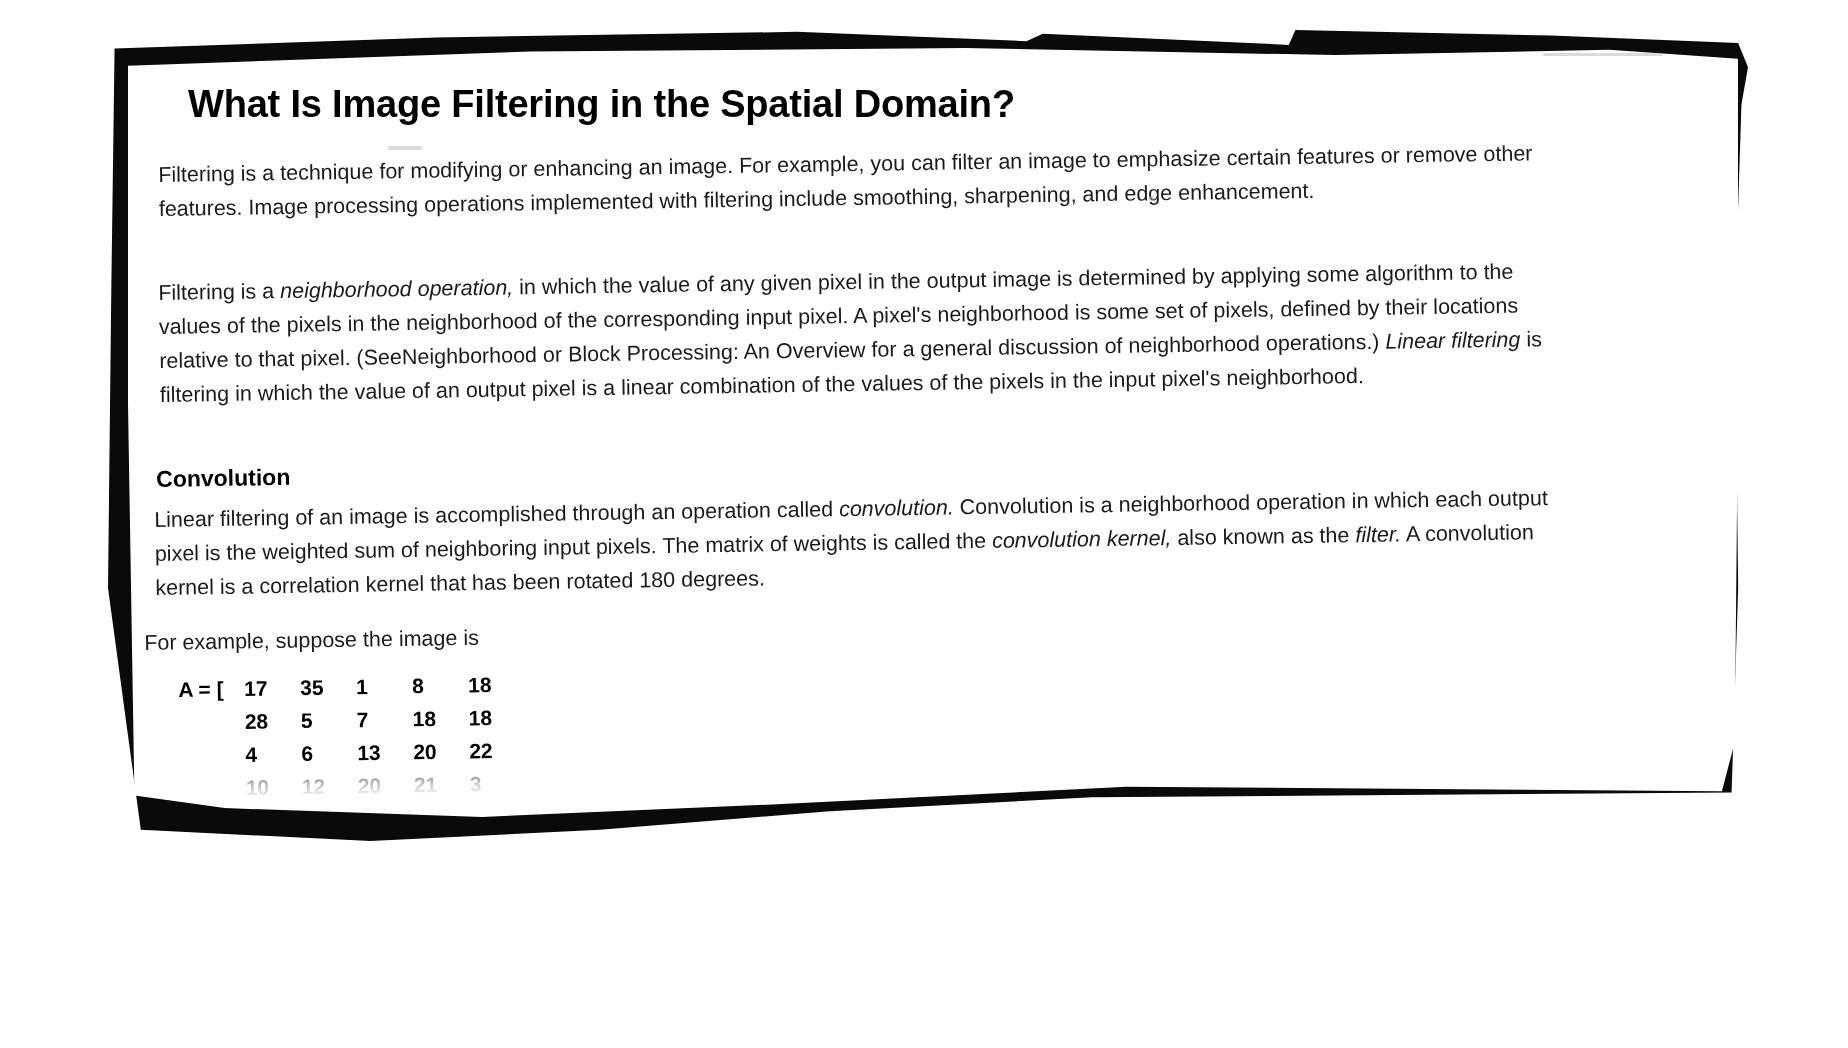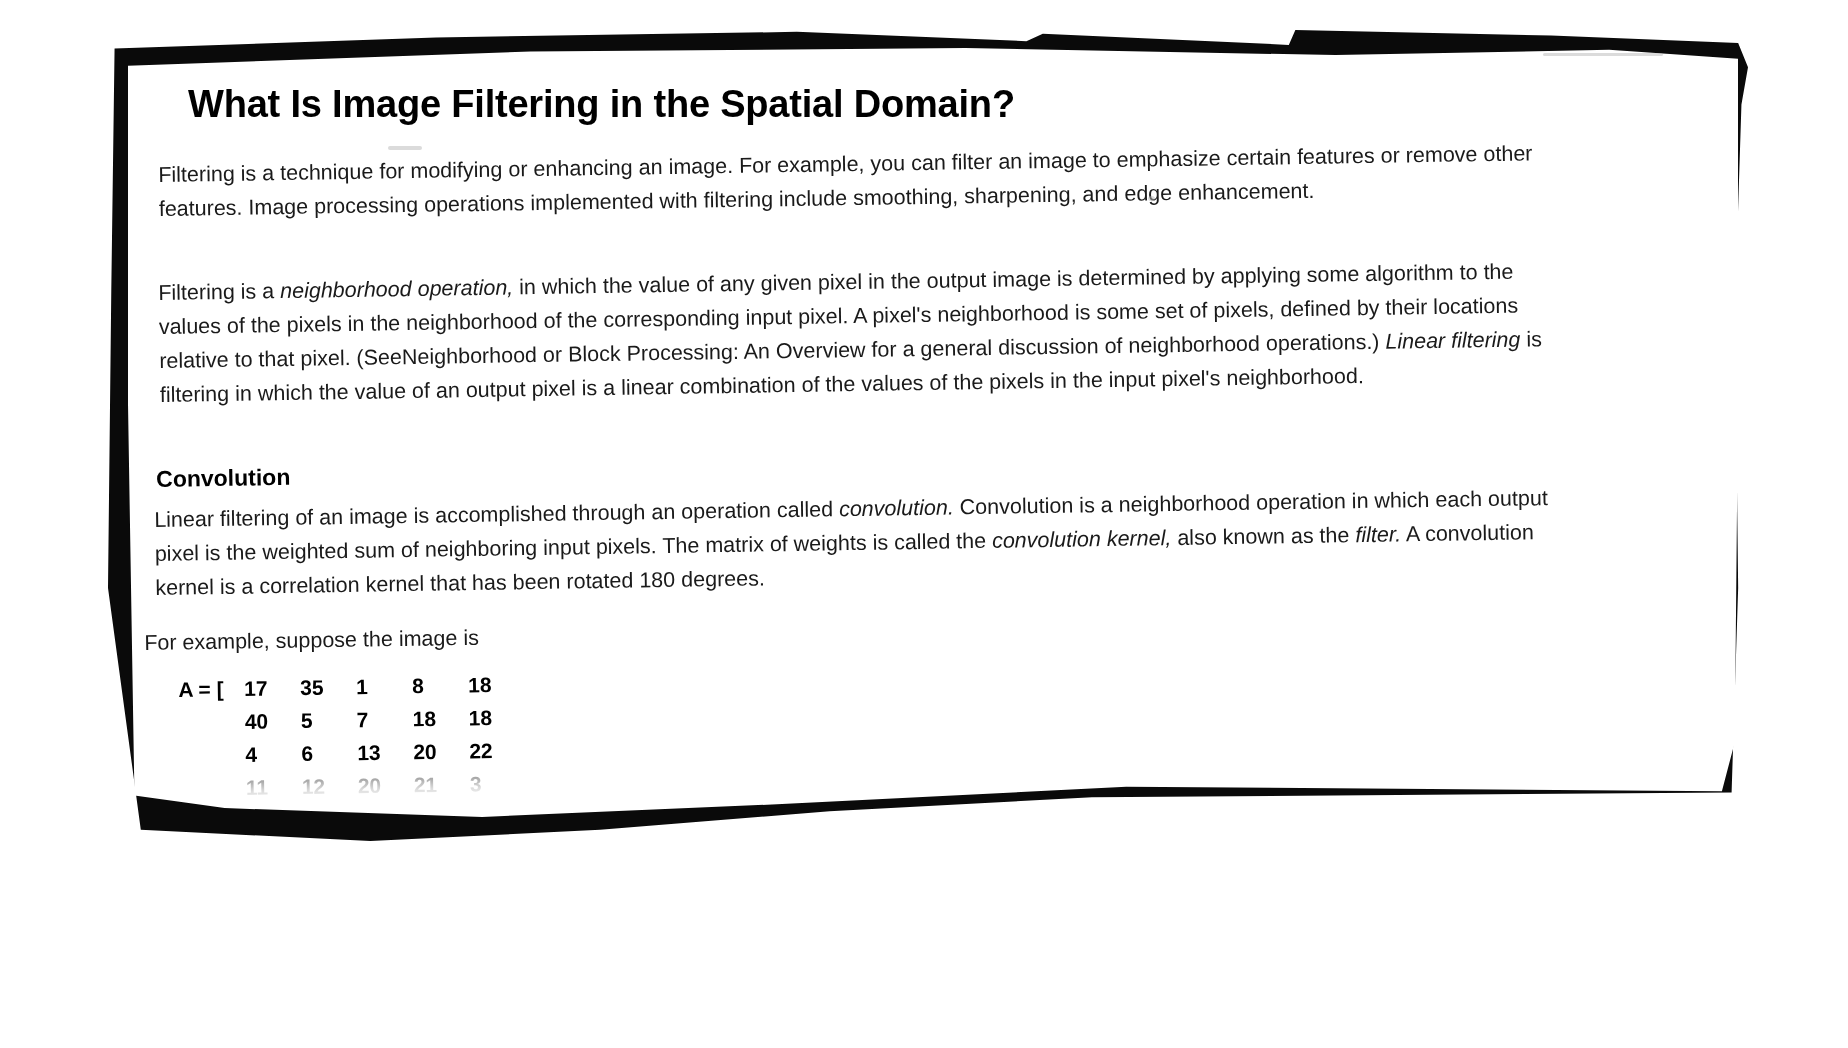--- a/index.html
+++ b/index.html
@@ -196,37 +196,37 @@
         <div class="matrix-row">
           <span class="matrix-label">A  =  [</span>
           <span class="matrix-cell">17</span>
           <span class="matrix-cell">35</span>
           <span class="matrix-cell">1</span>
           <span class="matrix-cell">8</span>
           <span class="matrix-cell">18</span>
         </div>
         <div class="matrix-row">
           <span class="matrix-label"></span>
-          <span class="matrix-cell">40</span>
+          <span class="matrix-cell">28</span>
           <span class="matrix-cell">5</span>
           <span class="matrix-cell">7</span>
           <span class="matrix-cell">18</span>
           <span class="matrix-cell">18</span>
         </div>
         <div class="matrix-row">
           <span class="matrix-label"></span>
           <span class="matrix-cell">4</span>
           <span class="matrix-cell">6</span>
           <span class="matrix-cell">13</span>
           <span class="matrix-cell">20</span>
           <span class="matrix-cell">22</span>
         </div>
         <div class="matrix-row fade">
           <span class="matrix-label"></span>
-          <span class="matrix-cell">11</span>
+          <span class="matrix-cell">10</span>
           <span class="matrix-cell">12</span>
           <span class="matrix-cell">20</span>
           <span class="matrix-cell">21</span>
           <span class="matrix-cell">3</span>
         </div>
       </div>
 
       <div class="speck" style="left:260px; top:98px; width:34px; height:4px; border-radius:2px;"></div>
       <div class="speck" style="left:1020px; top:148px; width:7px; height:5px;"></div>
       <div class="speck" style="left:1415px; top:5px; width:120px; height:3px; border-radius:2px;"></div>

